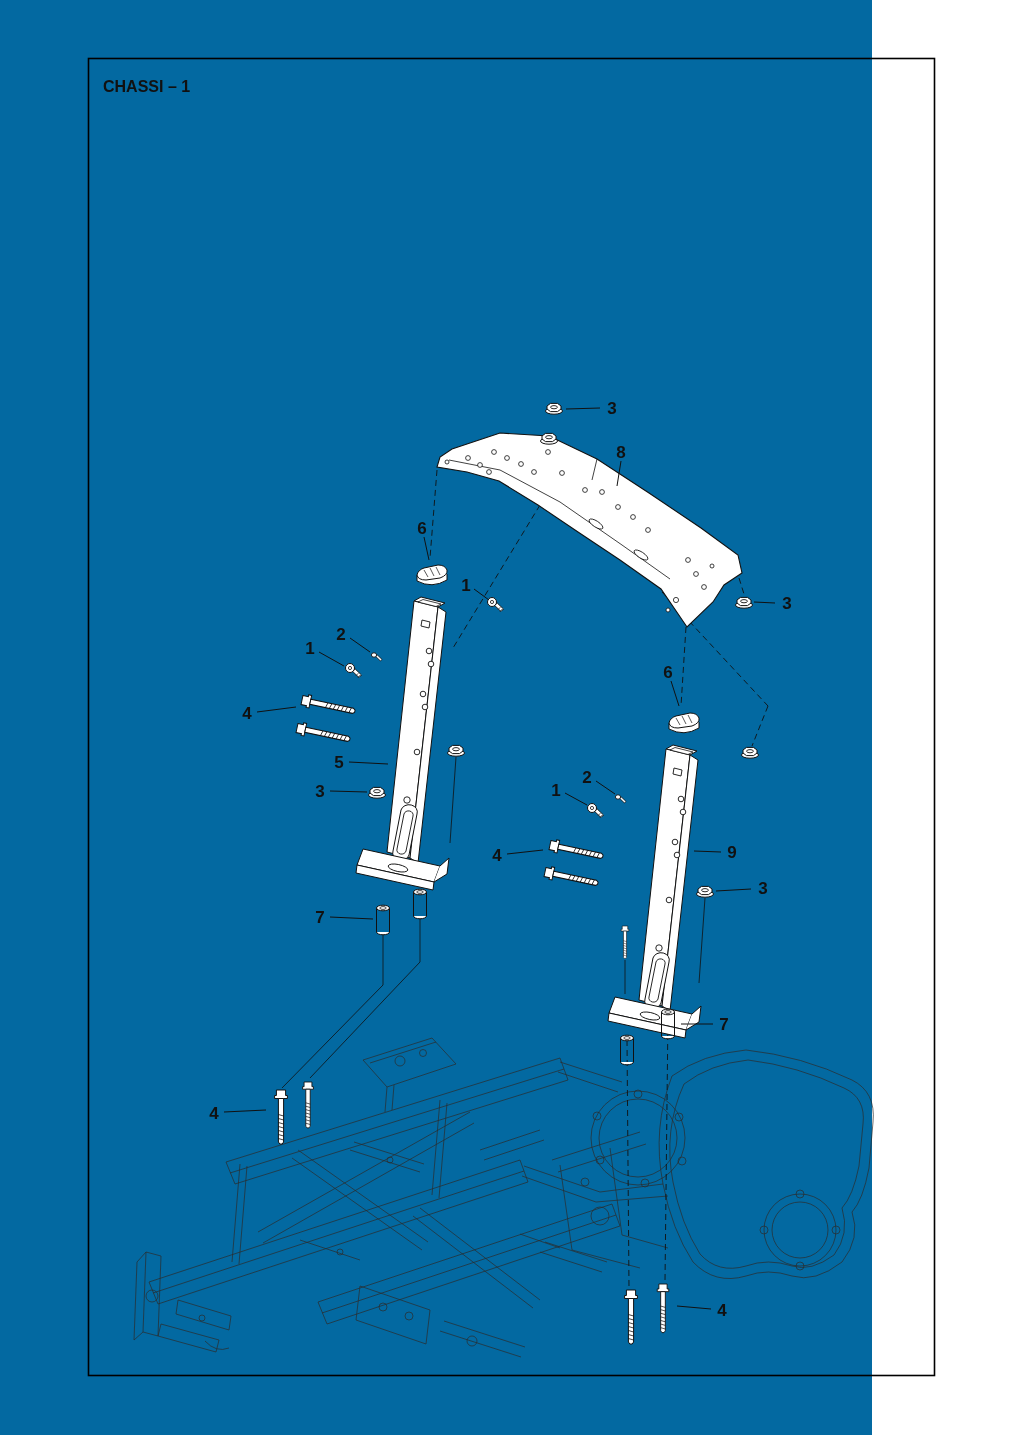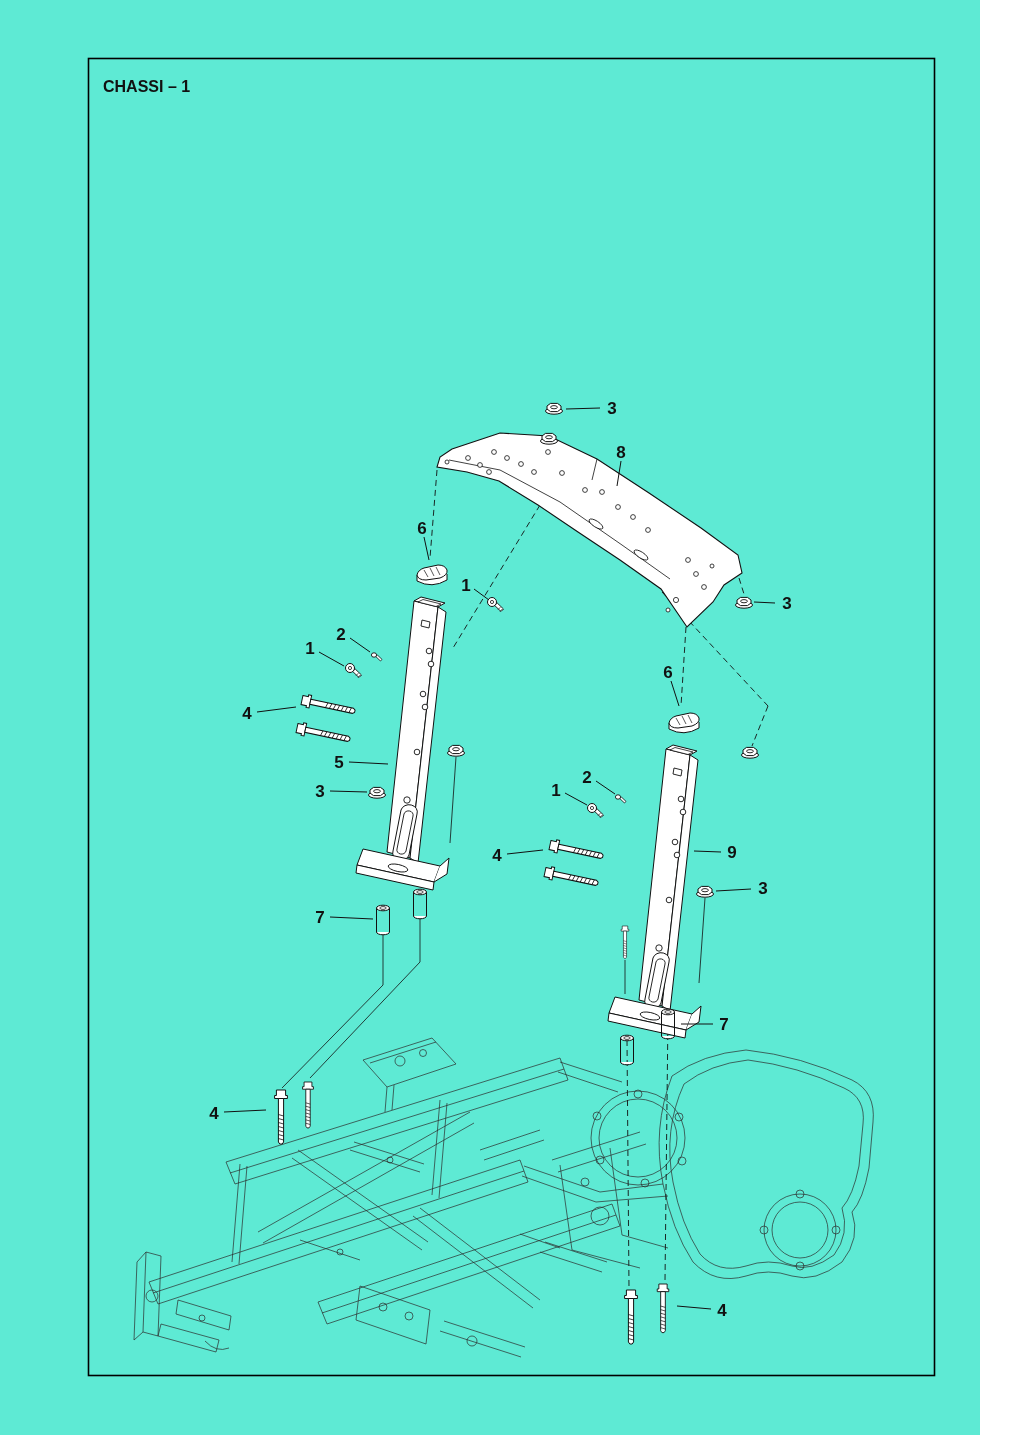--- a/index.html
+++ b/index.html
@@ -1,16 +1,16 @@
 <!DOCTYPE html>
 <html><head>
 <meta charset="utf-8">
 <style>
   html,body{margin:0;padding:0;background:#ffffff;}
-  .page{position:relative;width:980px;height:1435px;background:#5eead4;font-family:"Liberation Sans",sans-serif;}
+  .page{position:relative;width:872px;height:1435px;background:#0369a1;font-family:"Liberation Sans",sans-serif;}
   svg{position:absolute;left:0;top:0;}
   .title-text{font-family:"Liberation Sans",sans-serif;font-size:16px;font-weight:bold;fill:#111;}
   .callout-text{font-family:"Liberation Sans",sans-serif;font-size:17px;font-weight:bold;fill:#111;}
 </style>
 </head>
 <body>
 
 <div class="page">
 <svg width="1024" height="1435" viewBox="0 0 1024 1435">
 

